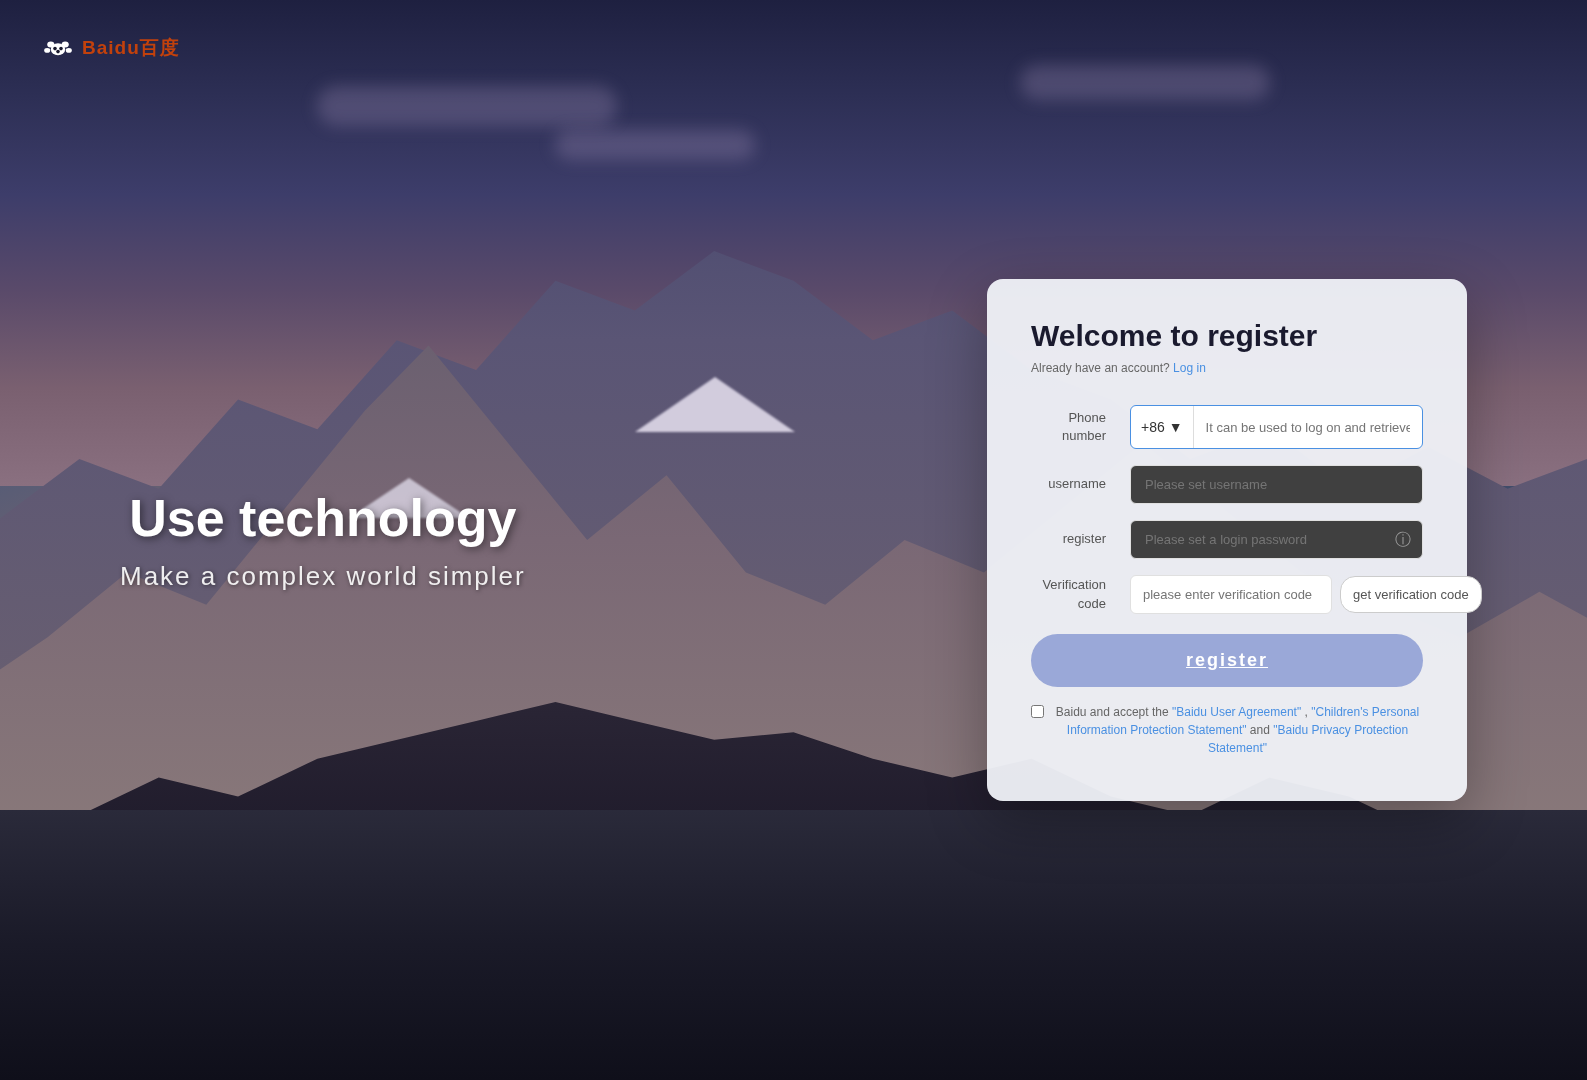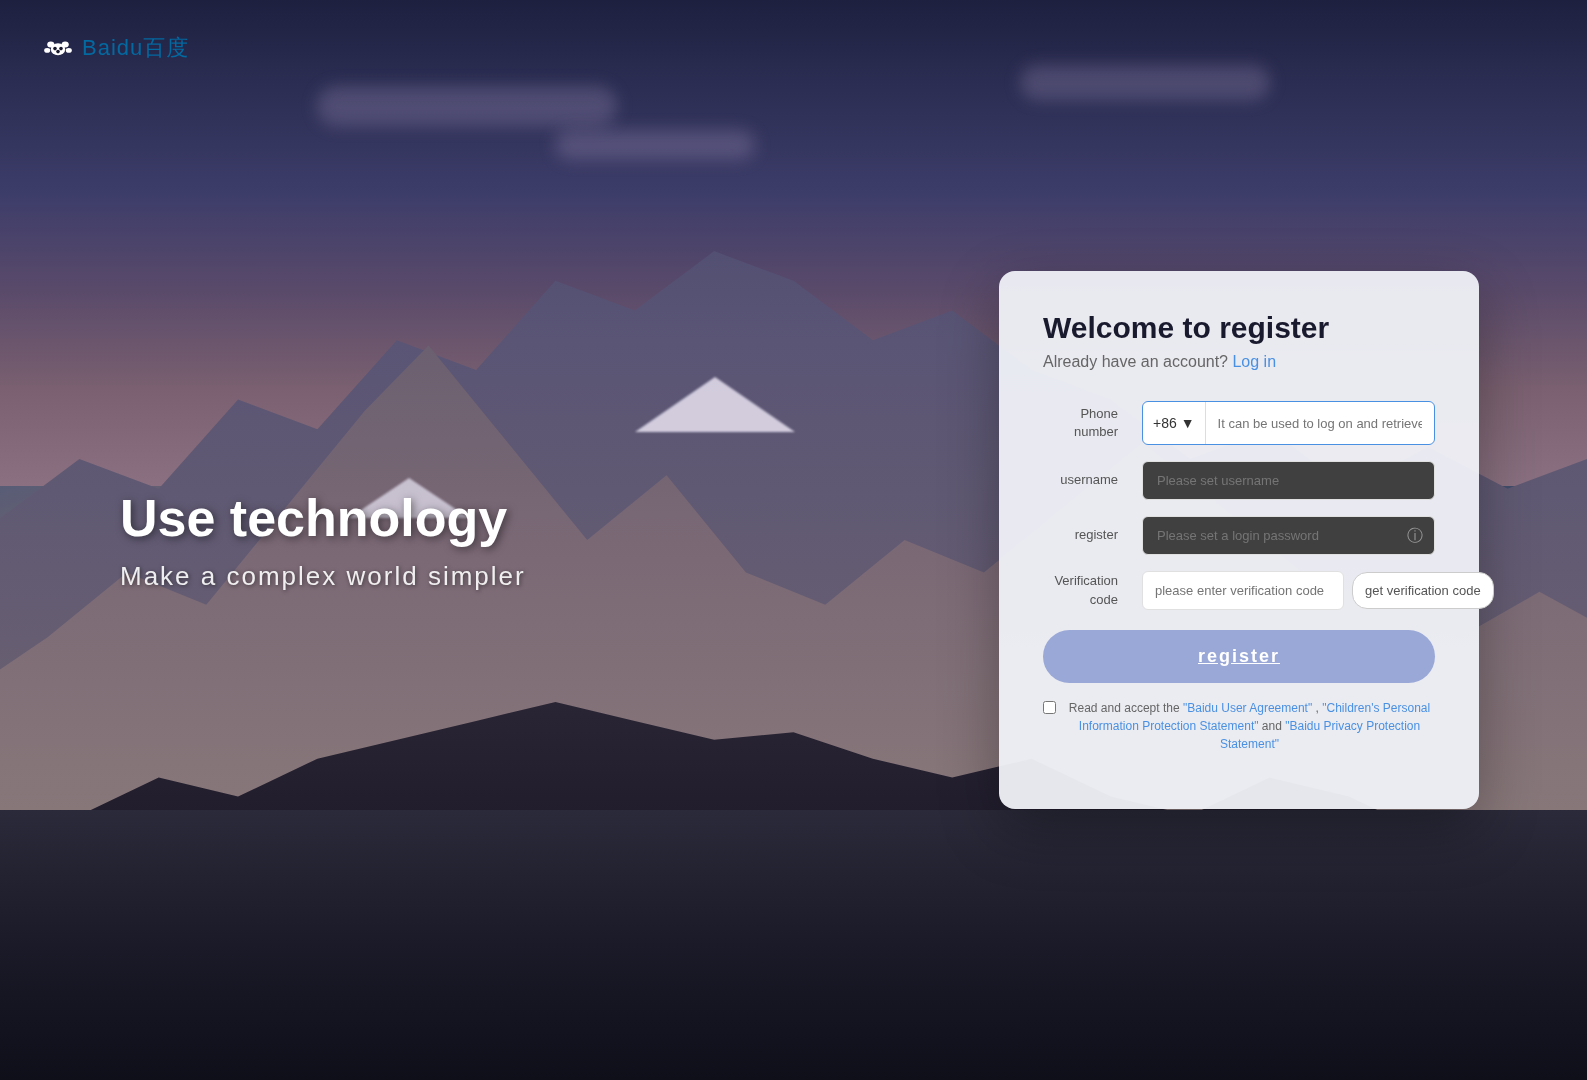--- a/index.html
+++ b/index.html
@@ -209,75 +209,76 @@
       position: absolute;
       top: 30px;
       left: 40px;
       z-index: 10;
       display: flex;
       align-items: center;
       gap: 6px;
     }
 
     .baidu-text {
-      color: #0369a1;
-      font-size: 22px;
-      font-weight: normal;
+      color: #c2410c;
+      font-size: 19px;
+      font-weight: bold;
       letter-spacing: 1px;
     }
 
     
     .hero-text {
       position: absolute;
       left: 120px;
       top: 50%;
       transform: translateY(-50%);
       z-index: 10;
       color: white;
     }
 
     .hero-title {
       font-size: 52px;
       font-weight: 800;
       text-shadow: 2px 2px 8px rgba(0,0,0,0.5);
       margin-bottom: 12px;
       line-height: 1.2;
+      text-align: center;
     }
 
     .hero-subtitle {
       font-size: 26px;
       font-weight: 300;
       letter-spacing: 2px;
       text-shadow: 1px 1px 4px rgba(0,0,0,0.5);
       color: rgba(255,255,255,0.9);
     }
 
     
     .register-panel {
       position: absolute;
-      right: 108px;
+      right: 120px;
       top: 50%;
       transform: translateY(-50%);
       width: 480px;
       background: rgba(240, 242, 248, 0.95);
       border-radius: 16px;
-      padding: 40px 44px 56px;
+      padding: 40px 44px 44px;
       z-index: 20;
       box-shadow: 0 20px 60px rgba(0,0,0,0.3);
     }
 
     .panel-title {
       font-size: 30px;
       font-weight: 800;
       color: #1a1a2e;
       margin-bottom: 8px;
     }
 
     .login-link-row {
-      font-size: 16px;
+      font-size: 12px;
       color: #666;
       margin-bottom: 30px;
     }
 
     .login-link-row a {
       color: #4a90e2;
       text-decoration: none;
       font-weight: 500;
     }
 
@@ -539,21 +540,21 @@
     </div>
   </div>
 
   
   <button class="register-btn">register</button>
 
   
   <div class="agreement-row">
     <input type="checkbox" class="agreement-checkbox" style="">
     <div class="agreement-text">
-      <span>Read and accept the </span>
+      <span>Baidu and accept the </span>
       <a href="#" class="agreement-link">"Baidu User Agreement"</a>
       <span> , </span>
       <a href="#" class="agreement-link">"Children's Personal Information Protection Statement"</a>
       <span> and </span>
       <a href="#" class="agreement-link">"Baidu Privacy Protection Statement"</a>
     </div>
   </div>
 </div>
 
 </body></html>

